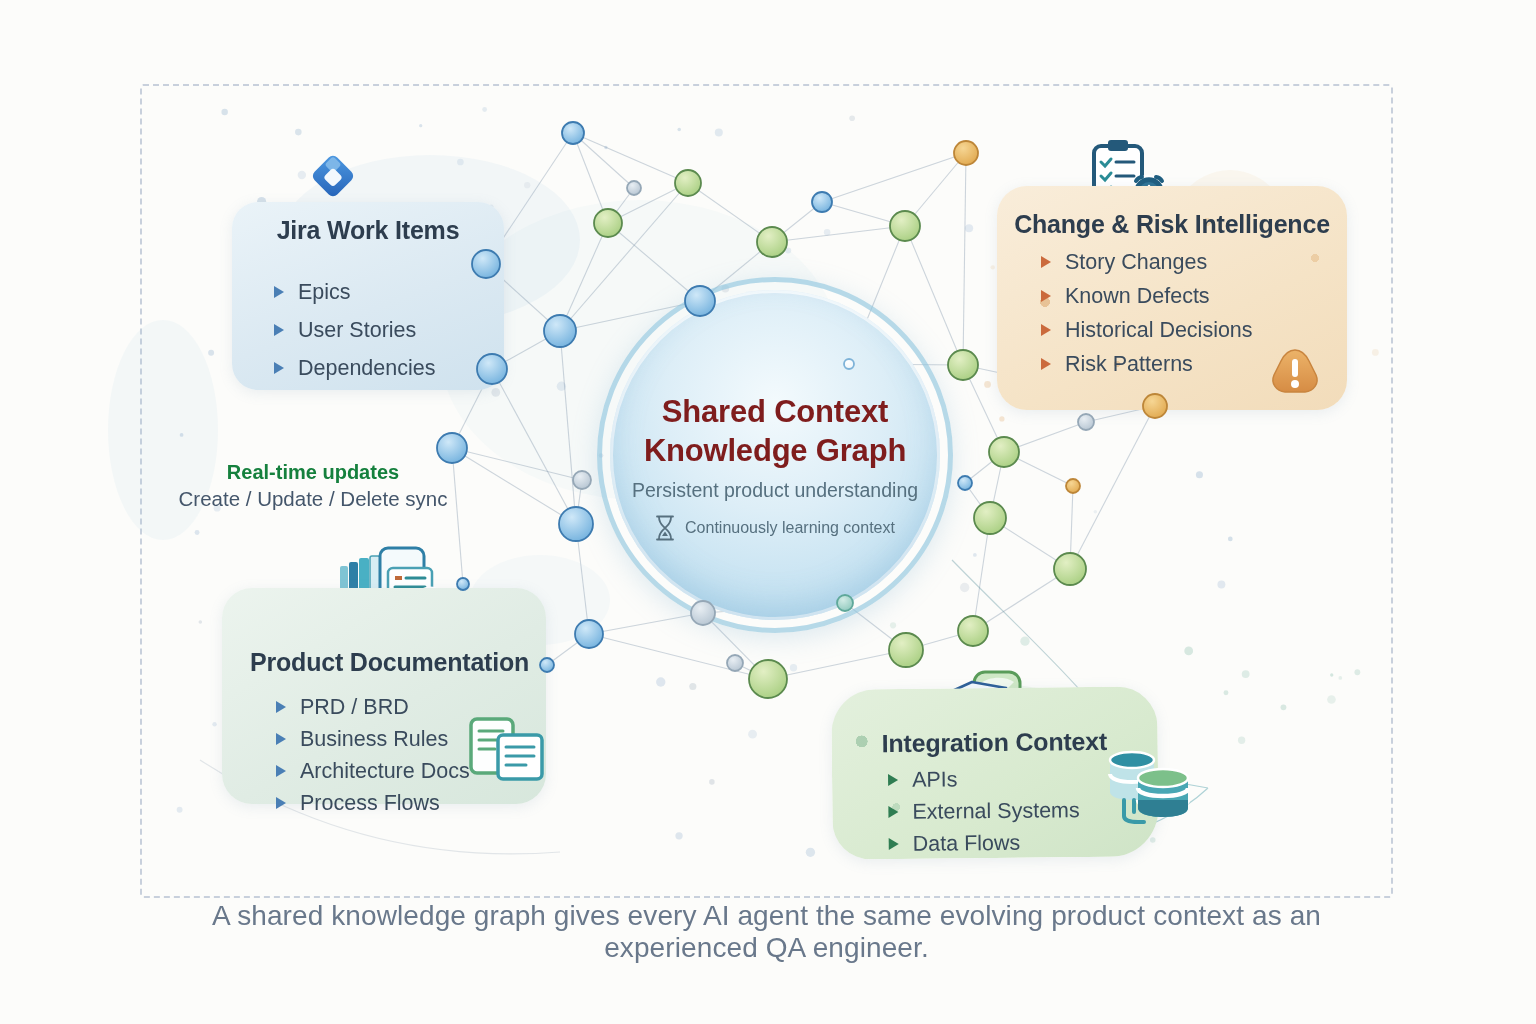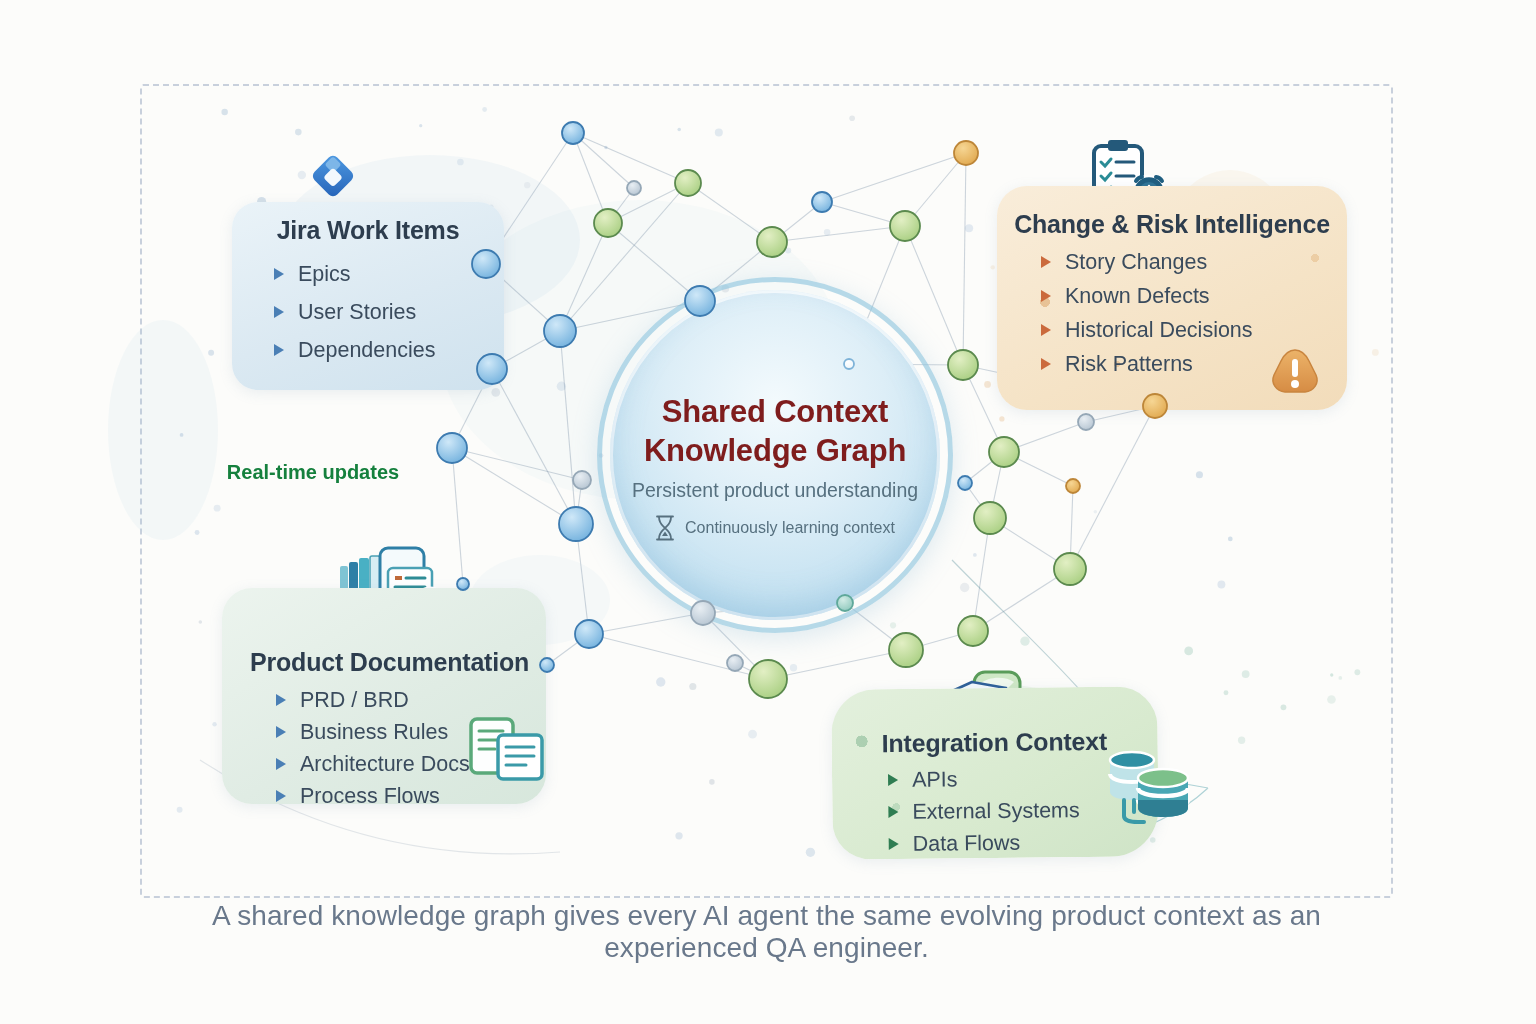--- a/index.html
+++ b/index.html
@@ -23,40 +23,40 @@
          box-shadow:0 3px 14px rgba(120,150,175,0.14); }
   .box h2 { font-size:25px; font-weight:700; color:#2d3d4e; letter-spacing:-0.2px; }
   .box ul { list-style:none; }
   .box li { display:flex; align-items:center; font-size:21.5px; color:#3a4b5d; }
   .tri { width:0; height:0; border-top:6px solid transparent; border-bottom:6px solid transparent;
          border-left:10px solid #4a7fb5; margin-right:14px; flex:0 0 auto; }
 
   .box--jira { left:232px; top:202px; width:272px; height:188px;
     background:linear-gradient(160deg,#eaf3f8 0%,#dbe9f2 55%,#cfe2ee 100%); }
   .box--jira h2 { padding-top:14px; text-align:center; }
-  .box--jira ul { margin-top:10px; padding-left:42px; }
+  .box--jira ul { margin-top:28px; padding-left:42px; }
   .box--jira li { height:38px; }
 
   .box--risk { left:997px; top:186px; width:350px; height:224px; border-radius:30px;
     background:
       radial-gradient(circle 5px at 48px 116px, rgba(214,150,82,.45) 97%, transparent),
       radial-gradient(circle 4px at 318px 72px,  rgba(220,165,100,.35) 97%, transparent),
       radial-gradient(circle 6px at 292px 182px, rgba(214,150,82,.30) 97%, transparent),
       radial-gradient(circle 3px at 120px 178px, rgba(214,150,82,.35) 97%, transparent),
       radial-gradient(circle 4px at 210px 36px,  rgba(224,175,110,.30) 97%, transparent),
       linear-gradient(155deg,#f9edda 0%,#f5e3c6 60%,#f2dcba 100%); }
   .box--risk h2 { padding-top:24px; text-align:center; }
   .box--risk ul { margin-top:6px; padding-left:44px; }
   .box--risk li { height:34px; }
   .box--risk .tri { border-left-color:#cb6a3c; }
 
   .box--docs { left:222px; top:588px; width:324px; height:216px; border-radius:30px;
     background:linear-gradient(150deg,#ecf4ee 0%,#e0ece4 55%,#d7e7dc 100%); }
   .box--docs h2 { padding-top:60px; padding-left:28px; }
-  .box--docs ul { margin-top:7px; padding-left:54px; }
+  .box--docs ul { margin-top:14px; padding-left:54px; }
   .box--docs li { height:32px; }
   .box--docs .tri { border-left-color:#4a7fb5; }
 
   .box--integration { left:832px; top:688px; width:326px; height:170px; border-radius:44px 40px 48px 38px;
     transform:rotate(-0.6deg);
     background:
       radial-gradient(circle 6px at 30px 52px, rgba(110,170,130,.45) 97%, transparent),
       radial-gradient(circle 4px at 64px 118px, rgba(120,180,140,.3) 97%, transparent),
       linear-gradient(150deg,#e3f0dd 0%,#d8eacf 60%,#cfe4c7 100%); }
   .box--integration h2 { padding-top:40px; padding-left:50px; }
@@ -425,20 +425,21 @@
           <stop offset="100%" stop-color="#d68c44"></stop>
       </linearGradient>
     </defs>
     <path d="M27 3 C34 3 38 8 41 14 L48 28 C51.5 36 46 44 37 45 L17 45 C8 44 2.5 36 6 28 L13 14 C16 8 20 3 27 3 Z" fill="url(#wgrad)" stroke="#c9853f" stroke-width="1.5"></path>
     <rect x="24" y="12" width="6" height="18" rx="3" fill="#ffffff"></rect>
     <circle cx="27" cy="37" r="4" fill="#ffffff"></circle>
   </svg>
 
   <div class="realtime">
     <div class="rt-title">Real-time updates</div>
+    <div class="rt-sub">Create / Update / Delete sync</div>
   </div>
 
   <svg class="icon-abs" style="left:338px; top:546px;" width="110" height="74" viewBox="0 0 110 74">
     <rect x="2" y="20" width="8" height="44" rx="2" fill="#7fc4d4"></rect>
     <rect x="11" y="16" width="9" height="48" rx="2" fill="#2e7fa6"></rect>
     <rect x="21" y="12" width="10" height="52" rx="2" fill="#49b0c4"></rect>
     <rect x="32" y="10" width="10" height="54" rx="2" fill="#d7edf3" stroke="#49a0b4" stroke-width="1.5"></rect>
     <rect x="42" y="2" width="44" height="56" rx="8" fill="#f4fafc" stroke="#2e7fa6" stroke-width="3"></rect>
     <rect x="50" y="22" width="44" height="44" rx="5" fill="#ffffff" stroke="#49a0b4" stroke-width="2.5"></rect>
     <g stroke-linecap="round">

